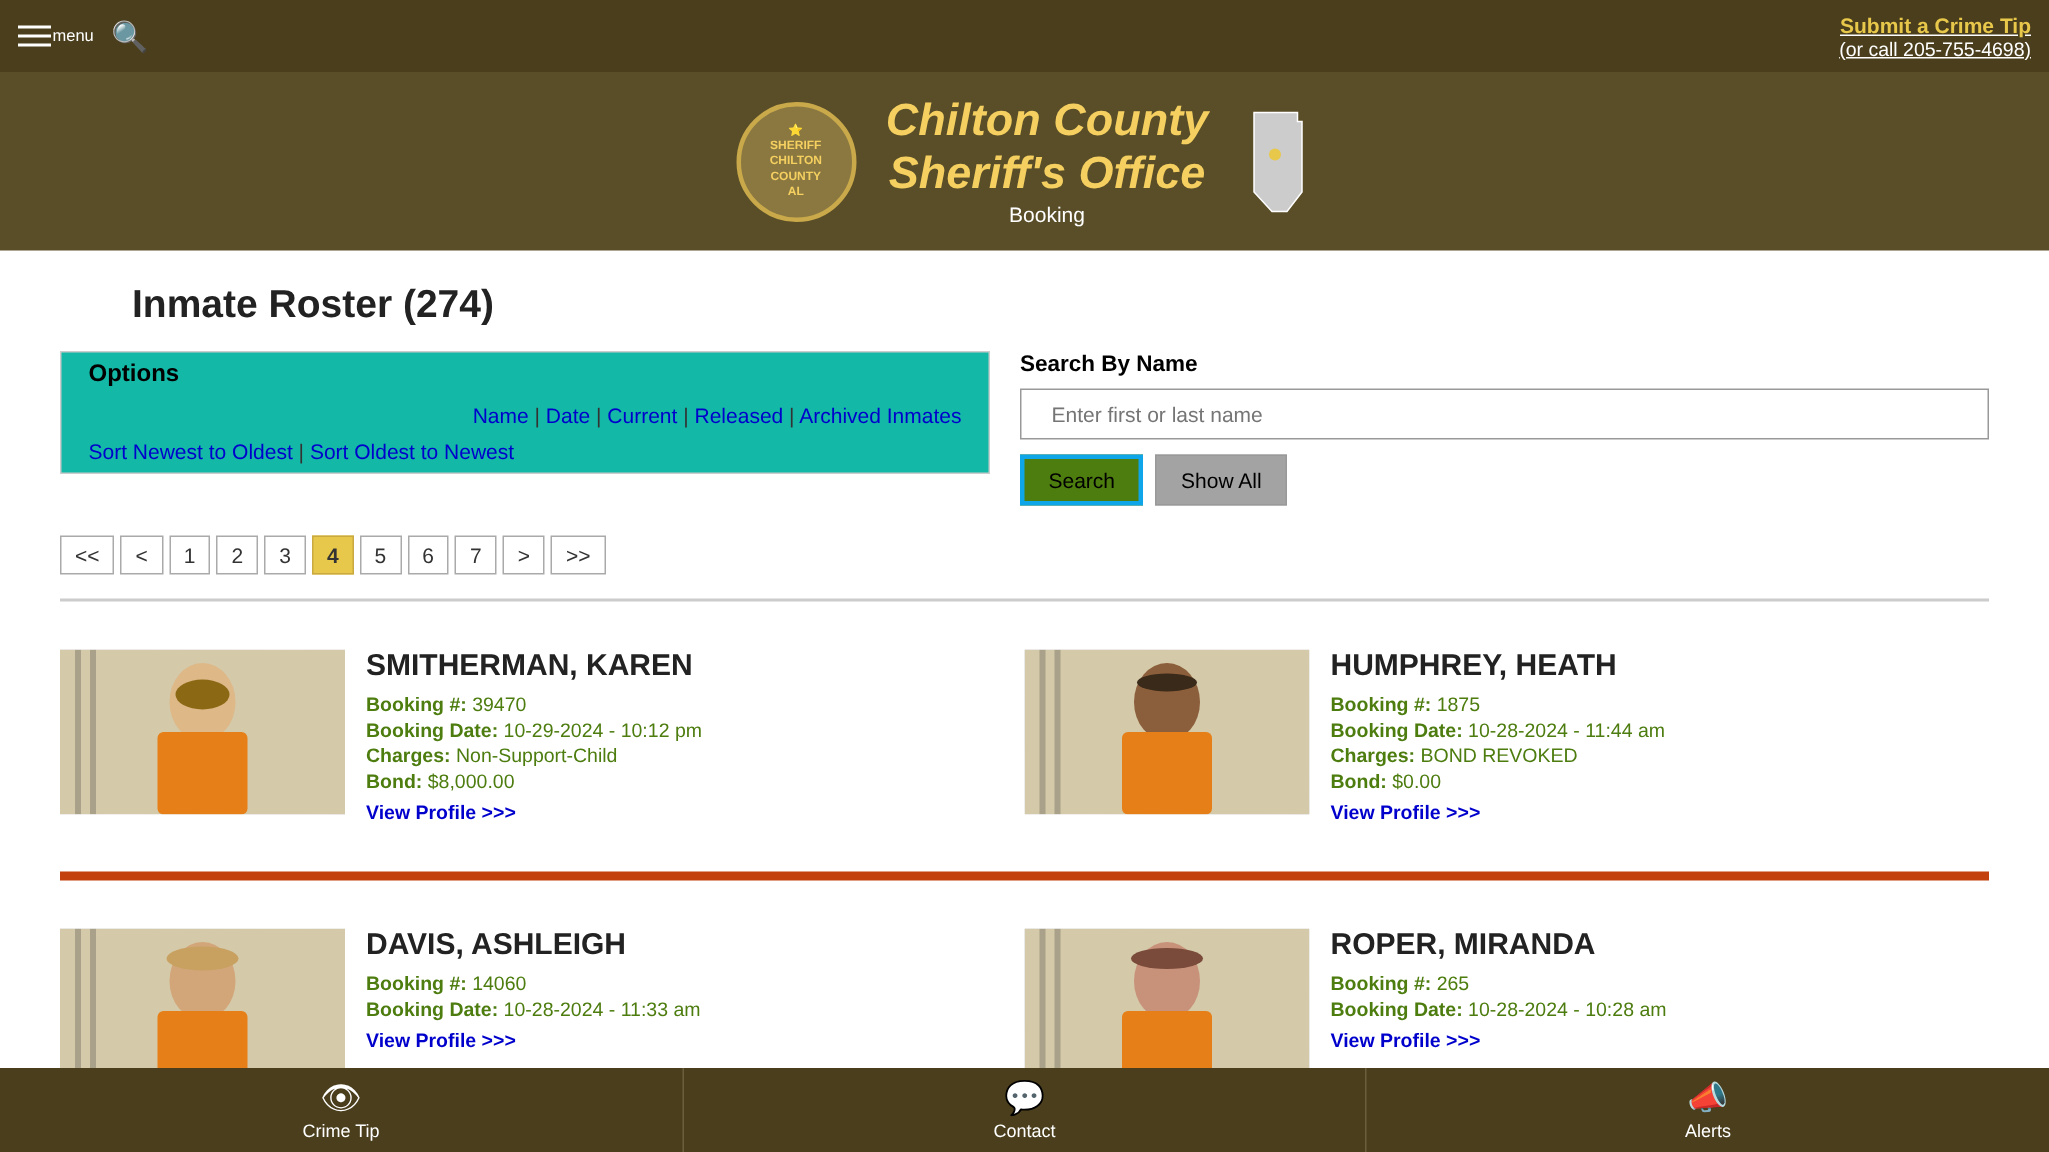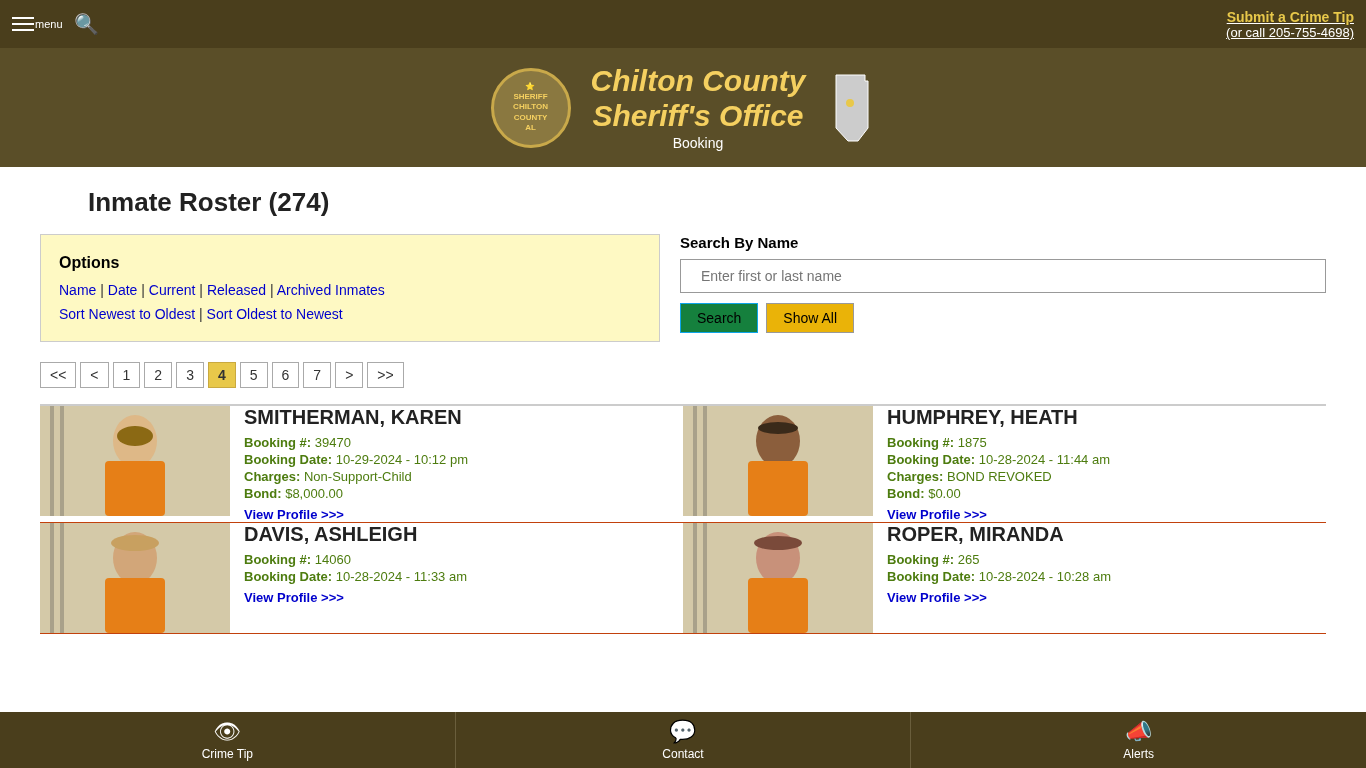--- a/index.html
+++ b/index.html
@@ -59,51 +59,51 @@
 
     
     .main-content { padding: 20px 40px; }
     .page-title { font-size: 26px; font-weight: bold; color: #222; margin-bottom: 16px; margin-left: 48px; }
 
     
     .options-search-row { display: flex; gap: 20px; margin-bottom: 20px; align-items: flex-start; }
 
     .options-box {
       border: 1px solid #ccc;
-      padding: 19px 18px;
+      padding: 6px 18px;
       flex: 0 0 620px;
-      background: #fef9c3;
+      background: #14b8a6;
     }
     .options-title { font-size: 16px; font-weight: bold; margin-bottom: 10px; }
-    .options-links { margin-bottom: 8px; }
+    .options-links { margin-bottom: 8px; text-align: right; }
     .options-links a { color: #0000cc; text-decoration: none; font-size: 14px; }
     .options-links span { color: #333; }
     .sort-links a { color: #0000cc; text-decoration: none; font-size: 14px; }
     .sort-links span { color: #333; }
 
     .search-box { flex: 1; }
     .search-label { font-size: 15px; font-weight: bold; margin-bottom: 8px; }
     .search-input {
       width: 100%;
       border: 1px solid #999;
       padding: 8px 20px;
       font-size: 14px;
       margin-bottom: 10px;
       outline: none;
     }
     .search-buttons { display: flex; gap: 8px; }
     .btn-search {
-      background: #15803d;
-      border: 1px solid #0ea5e9;
+      background: #4d7c0f;
+      border: 3px solid #0ea5e9;
       padding: 6px 16px;
       font-size: 14px;
       cursor: pointer;
     }
     .btn-show-all {
-      background: #eab308;
+      background: #a3a3a3;
       border: 1px solid #999;
       padding: 6px 16px;
       font-size: 14px;
       cursor: pointer;
     }
 
     
     .pagination { display: flex; gap: 4px; margin-bottom: 16px; }
     .page-btn {
       border: 1px solid #aaa;
@@ -114,22 +114,22 @@
       color: #333;
       text-decoration: none;
     }
     .page-btn.active { background: #e8c84a; border-color: #c9a940; font-weight: bold; }
 
     
     .inmate-list { border-top: 2px solid #ccc; }
     .inmate-row {
       display: flex;
       gap: 0;
-      border-bottom: 1px solid #c2410c;
-      padding: 0 0;
+      border-bottom: 6px solid #c2410c;
+      padding: 32px 0;
     }
     .inmate-half { display: flex; gap: 14px; flex: 1; padding-right: 20px; }
     .inmate-photo {
       width: 190px;
       height: 110px;
       background: #ccc;
       flex-shrink: 0;
       overflow: hidden;
       display: flex;
       align-items: center;

